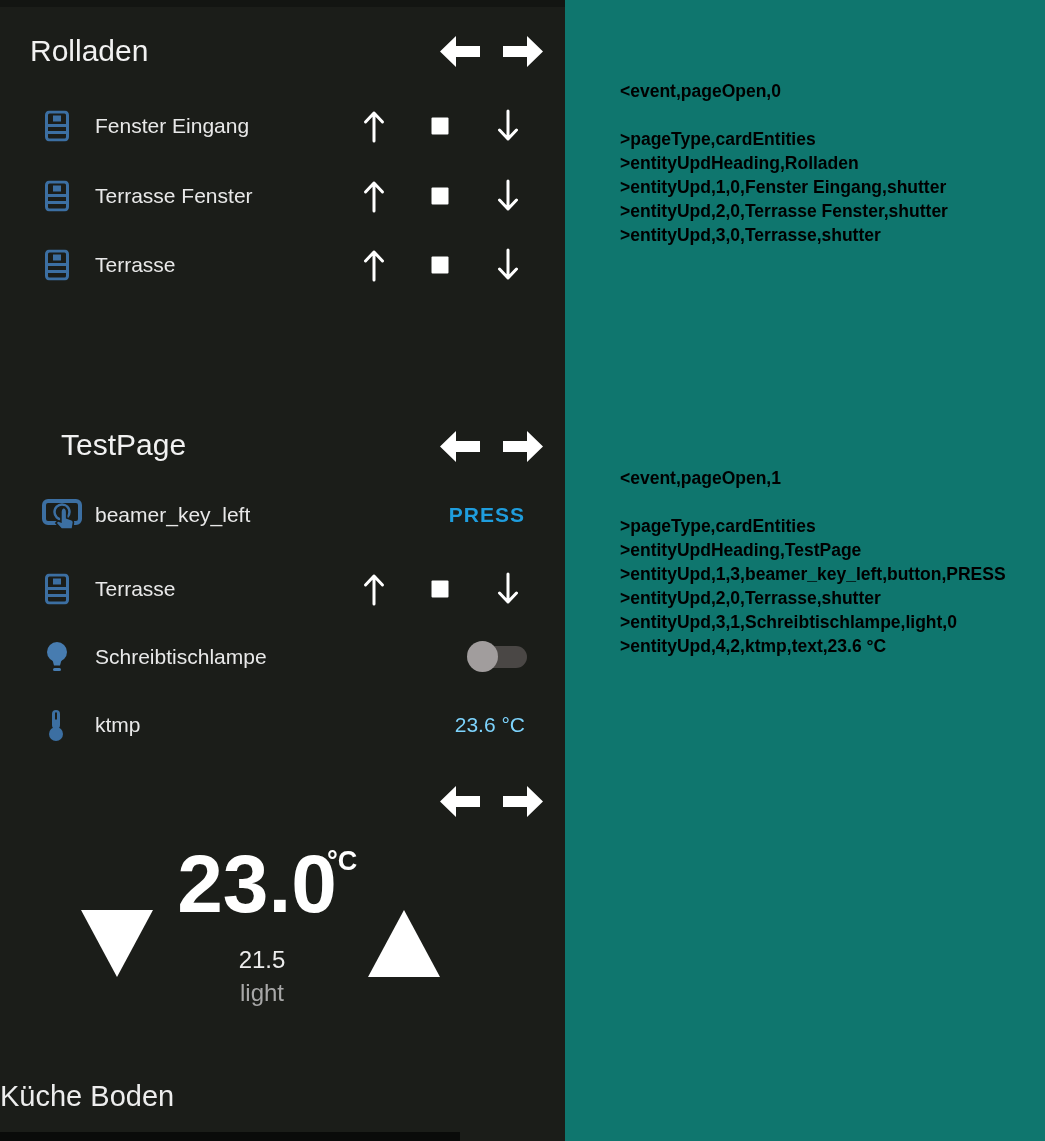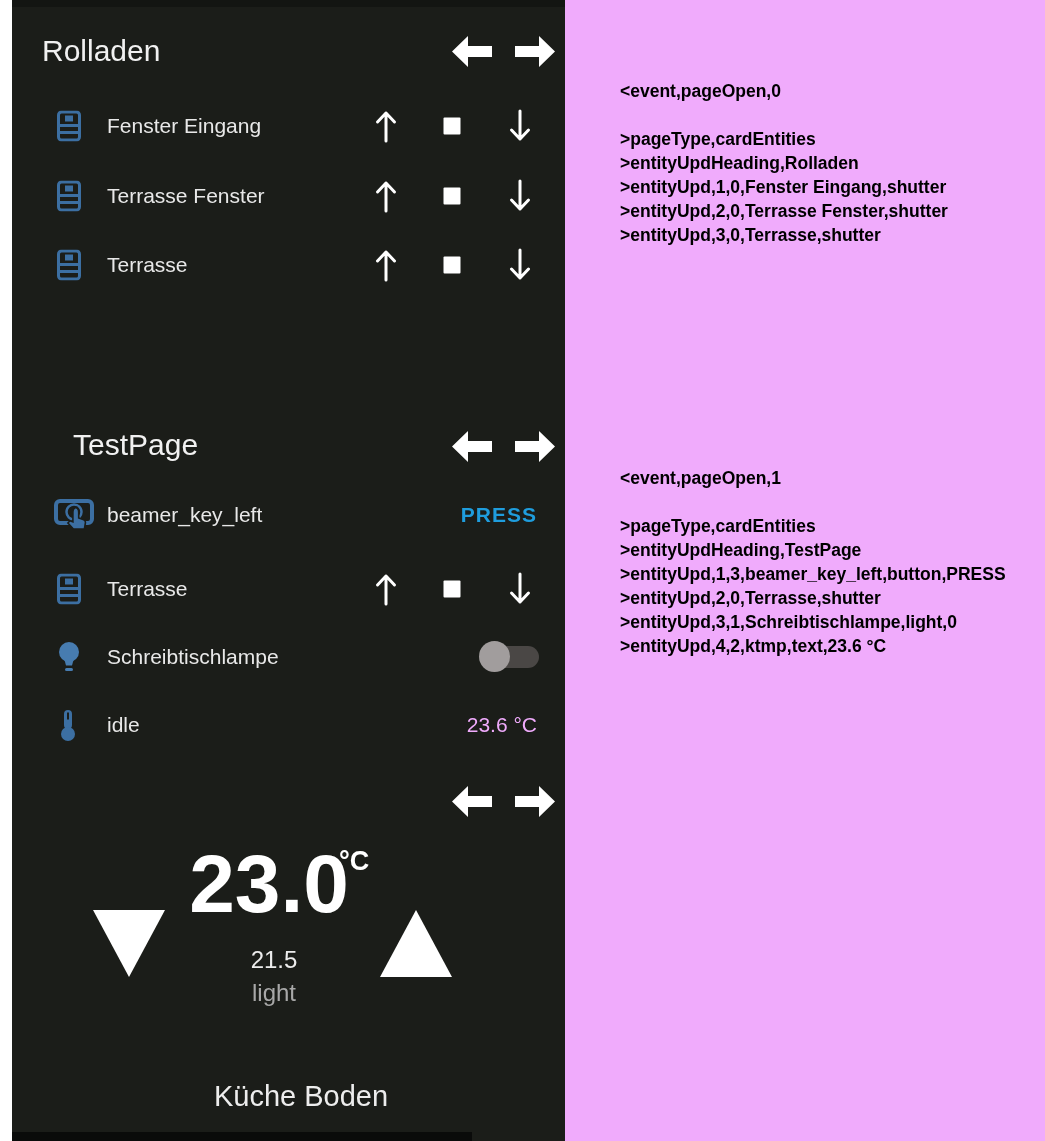--- a/index.html
+++ b/index.html
@@ -1,20 +1,20 @@
 <!DOCTYPE html>
 <html><head>
 <meta charset="utf-8">
 <style>
   html,body{margin:0;padding:0;background:#ffffff;width:1045px;height:1141px;overflow:hidden;
             font-family:"Liberation Sans",sans-serif;}
   .stage{position:relative;width:1045px;height:1141px;}
 
   
-  .panel{position:absolute;left:12px;top:0;width:588px;height:1141px;background:#1b1d19;}
+  .panel{position:absolute;left:0;top:0;width:588px;height:1141px;background:#1b1d19;}
   .strip-top{position:absolute;left:0;top:0;width:565px;height:7px;background:#131512;}
   .strip-bottom{position:absolute;left:0;top:1132px;width:460px;height:9px;background:#0a0b0a;}
 
   .heading{position:absolute;left:30px;font-size:30px;color:#f1f1f1;}
   .h1{top:34px;} .h2{top:428px;margin-left:31px;}
 
   .nav-arrow{position:absolute;width:40px;height:31px;}
   .nav-c1{top:36px;} .nav-c2{top:431px;} .nav-c3{top:786px;}
   .nav-left{left:440px;} .nav-right{left:503px;}
 
@@ -27,45 +27,45 @@
   .row-label{position:absolute;left:95px;top:50%;transform:translateY(-50%);
              font-size:21px;color:#e8e8e8;white-space:nowrap;}
 
   .ctl{position:absolute;top:50%;transform:translate(-50%,-50%);line-height:0;}
   .ctl-up{left:374px;} .ctl-stop{left:440px;} .ctl-down{left:508px;}
   .stop-square{width:17px;height:17px;background:#ffffff;border-radius:1px;}
 
   .press-label{position:absolute;right:40px;top:50%;transform:translateY(-50%);
                color:#1f9ddd;font-size:21px;font-weight:bold;letter-spacing:1px;}
   .row-value{position:absolute;right:40px;top:50%;transform:translateY(-50%);
-             font-size:21px;color:#f0abfc;white-space:nowrap;}
+             font-size:21px;color:#7dd3fc;white-space:nowrap;}
 
   .toggle{position:absolute;right:38px;top:50%;transform:translateY(-50%);
           width:59px;height:22px;border-radius:11px;background:#4a4745;}
   .toggle-knob{position:absolute;left:-1px;top:-5px;width:31px;height:31px;
                border-radius:50%;background:#a19d9d;}
 
   
   .thermo-temp{position:absolute;left:0;top:843px;width:514px;text-align:center;
                font-size:82px;font-weight:bold;color:#ffffff;line-height:1;}
   .thermo-unit{position:absolute;left:327px;top:846px;font-size:27px;font-weight:bold;color:#ffffff;}
   .tri{position:absolute;width:0;height:0;}
   .tri-down{left:81px;top:910px;border-left:36px solid transparent;
             border-right:36px solid transparent;border-top:67px solid #ffffff;}
   .tri-up{left:368px;top:910px;border-left:36px solid transparent;
           border-right:36px solid transparent;border-bottom:67px solid #ffffff;}
   .thermo-setpoint{position:absolute;left:0;top:946px;width:524px;text-align:center;
                    font-size:24px;color:#ececec;}
   .thermo-state{position:absolute;left:0;top:979px;width:524px;text-align:center;
                 font-size:24px;color:#a8a8a8;}
-  .thermo-name{position:absolute;left:0;top:1080px;width:530px;text-align:center;
-               font-size:29px;color:#ededed;padding-left:24px;}
+  .thermo-name{position:absolute;left:0;top:1080px;width:530px;text-align:left;
+               font-size:29px;color:#ededed;}
 
   
-  .logs{position:absolute;left:565px;top:0;width:480px;height:1141px;background:#f0abfc;}
+  .logs{position:absolute;left:565px;top:0;width:480px;height:1141px;background:#0f766e;}
   .log-block{position:absolute;left:55px;}
   .lb1{top:79px;} .lb2{top:466px;} .lb3{top:883px;}
   .log-line{font-size:17.5px;font-weight:bold;line-height:24px;color:#000000;white-space:pre;}
   .log-gap{height:24px;}
 </style>
 </head>
 <body>
 
 <svg width="0" height="0" style="position:absolute">
   <defs>
@@ -196,21 +196,21 @@
         <div class="toggle-knob"></div>
       </div>
     </div>
 
     <div class="entity-row r23">
       <svg class="row-icon" width="22" height="32" viewBox="0 0 22 32">
         <rect x="7" y="1" width="8" height="19" rx="4" fill="#3c6fa2"></rect>
         <circle cx="11" cy="25" r="7" fill="#3c6fa2"></circle>
         <rect x="10" y="3.5" width="2" height="7" fill="#1b1d19"></rect>
       </svg>
-      <div class="row-label">idle</div>
+      <div class="row-label">ktmp</div>
       <div class="row-value">23.6 °C</div>
     </div>
 
     <svg class="nav-arrow nav-c3 nav-left" viewBox="0 0 40 31">
         <use href="#arrow-left-shape"></use>
       </svg>
     <svg class="nav-arrow nav-c3 nav-right" viewBox="0 0 40 31">
         <use href="#arrow-right-shape"></use>
       </svg>
 

